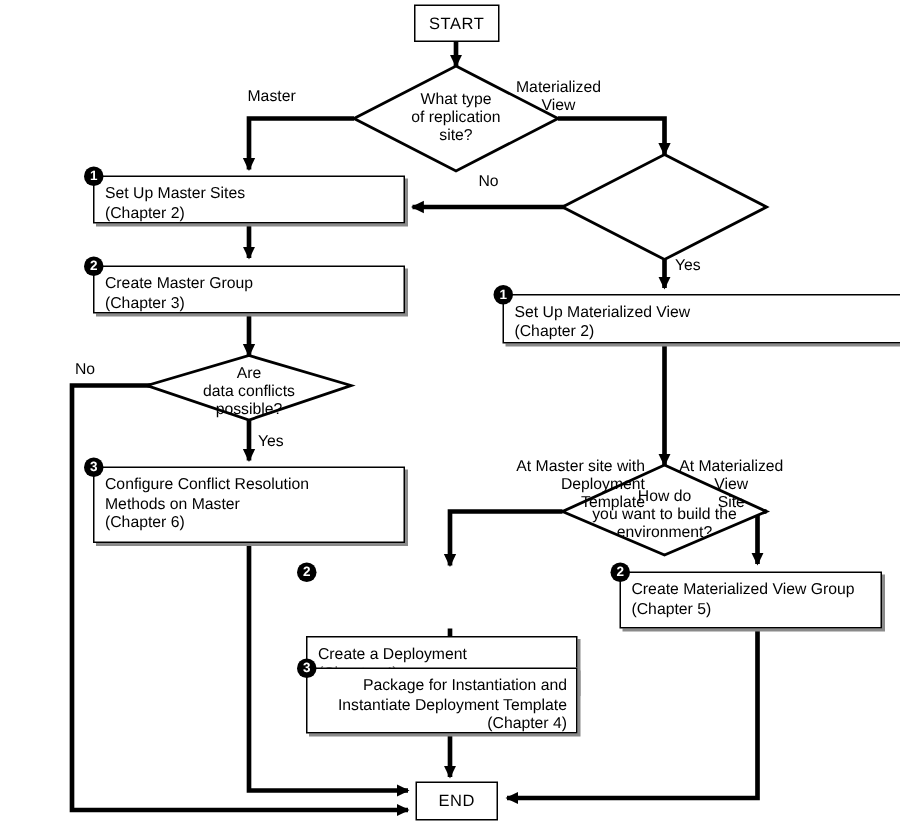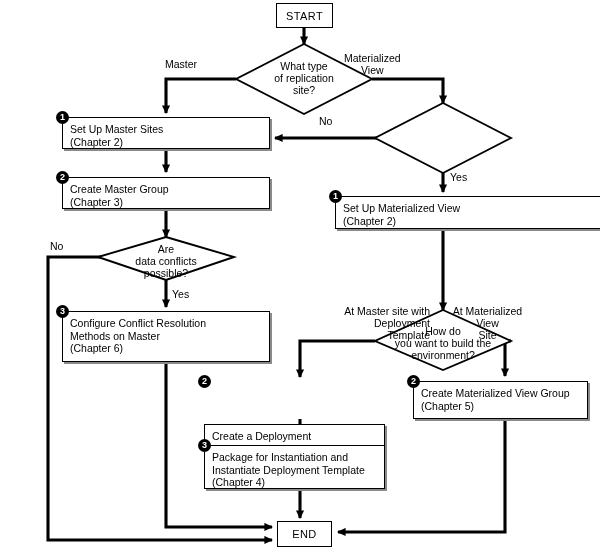--- a/index.html
+++ b/index.html
@@ -150,20 +150,20 @@
     <div class="ln">(Chapter 4)</div>
   </div>
   <div class="bullet" style="left:198px;top:375px;">2</div>
 
   <div class="node proc shadow" style="left:413px;top:381px;width:175px;height:38px;">
     <div class="ln">Create Materialized View Group</div>
     <div class="ln">(Chapter 5)</div>
   </div>
   <div class="bullet" style="left:407px;top:375px;">2</div>
 
-  <div class="node proc shadow" style="left:204px;top:445px;width:181px;height:44px;">
+  <div class="node proc shadow" style="left:204px;top:445px;width:181px;height:44px;text-align:right;">
     <div class="ln">Package for Instantiation and</div>
     <div class="ln">Instantiate Deployment Template</div>
     <div class="ln">(Chapter 4)</div>
   </div>
   <div class="bullet" style="left:198px;top:439px;">3</div>
 
 </div>
 
 </body></html>

